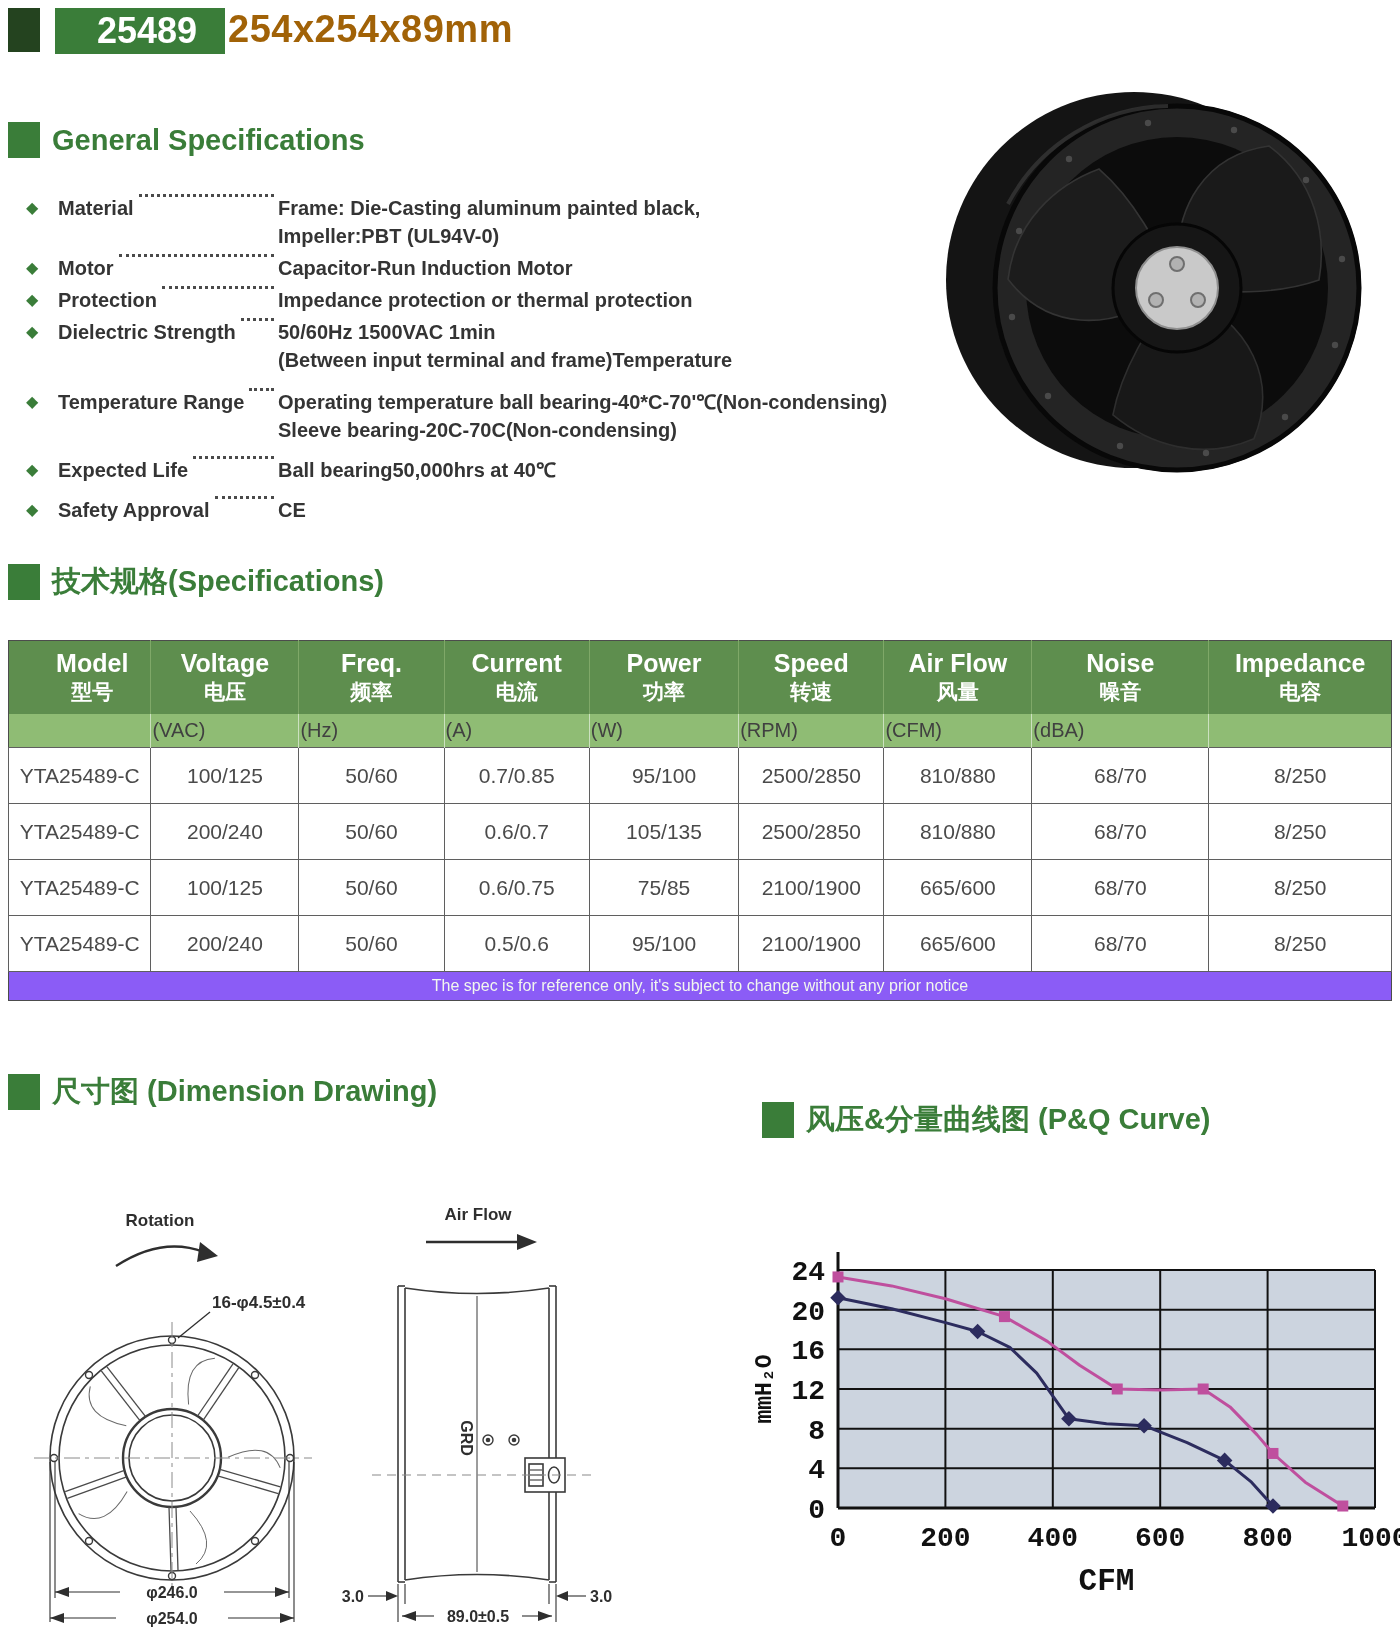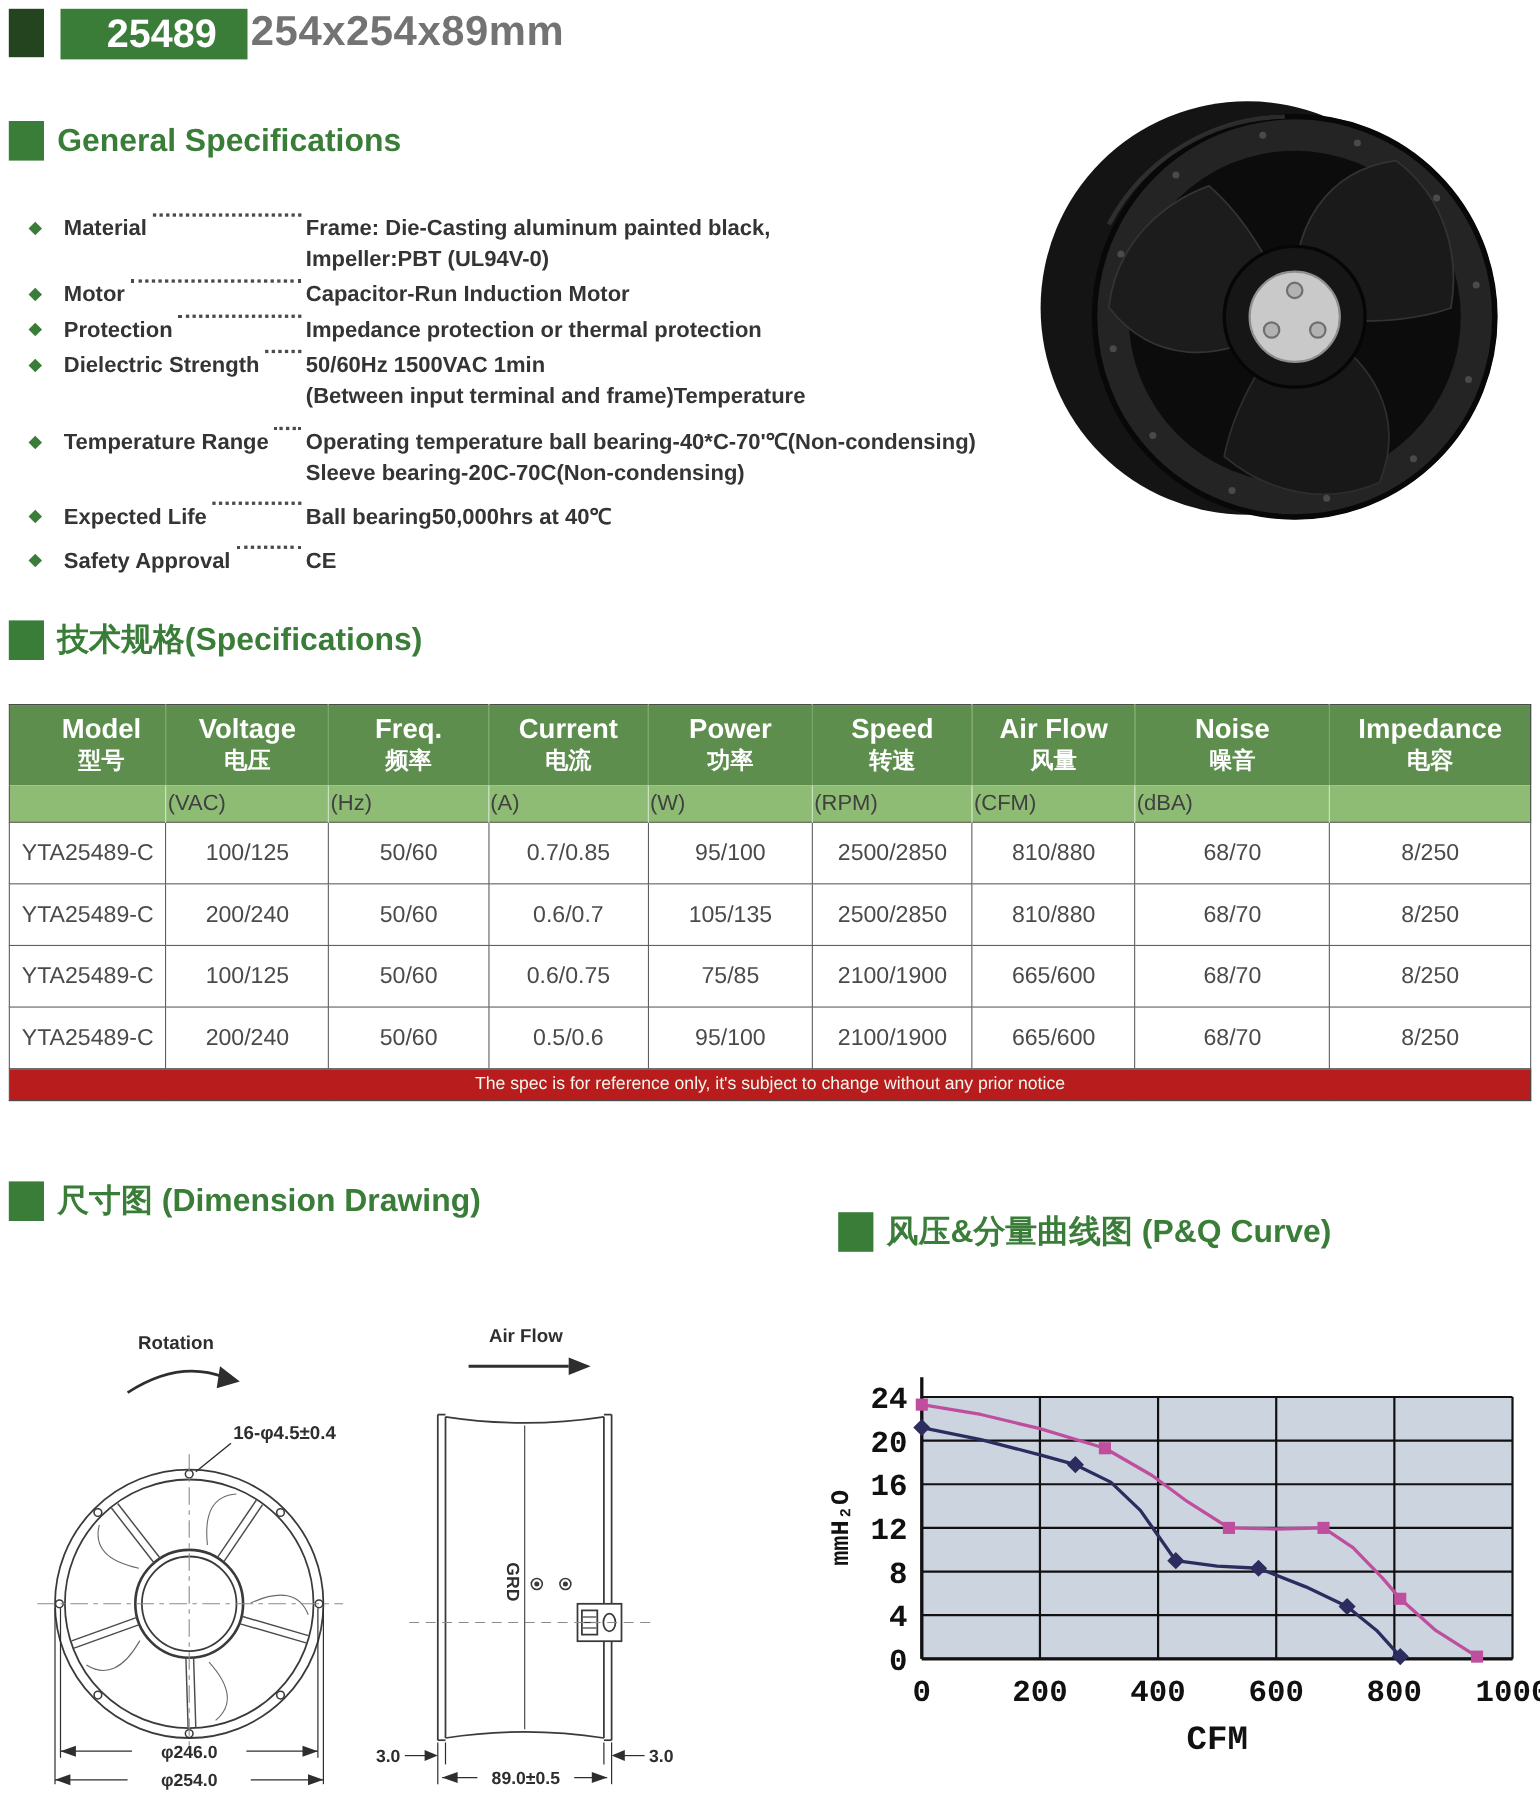--- a/index.html
+++ b/index.html
@@ -3,21 +3,21 @@
 <meta charset="utf-8">
 <style>
   html,body{margin:0;padding:0;background:#fff;}
   .page{position:relative;width:1400px;height:1630px;background:#fff;overflow:hidden;
         font-family:"Liberation Sans",sans-serif;color:#333;}
 
   
   .corner-sq{position:absolute;left:8px;top:8px;width:32px;height:44px;background:#24431f;}
   .model-badge{position:absolute;left:55px;top:8px;width:156px;height:46px;background:#3a7d39;
                color:#fff;font-size:36px;font-weight:bold;display:flex;align-items:center;justify-content:center;padding-left:14px;}
-  .size-title{position:absolute;left:228px;top:8px;font-size:38px;font-weight:bold;color:#737373;letter-spacing:.5px;}
+  .size-title{position:absolute;left:228px;top:8px;font-size:38px;font-weight:bold;color:#a16207;letter-spacing:.5px;}
 
   
   .section-h{position:absolute;display:flex;align-items:center;gap:12px;}
   .section-h .sq{width:32px;height:36px;background:#3a7d39;flex:0 0 auto;}
   .section-h .txt{font-size:29px;font-weight:bold;color:#3a7d39;white-space:nowrap;}
 
   
   .spec-list{position:absolute;left:26px;top:194px;width:900px;}
   .spec-item{margin-bottom:4px;}
   .spec-item:nth-child(4){margin-bottom:14px;}
@@ -39,21 +39,21 @@
   .spec-table thead th{background:#5e8e4e;color:#fff;font-weight:bold;text-align:center;
               border-left:1px solid #7fa868;padding:7px 0 8px;}
   .spec-table thead th:first-child{border-left:none;padding-left:25px;}
   .spec-table .h-en{font-size:25px;line-height:30px;}
   .spec-table .h-cn{font-size:21px;line-height:28px;}
   .spec-table .unit-row td{background:#8fbc74;color:#404040;font-size:20px;height:31px;
               border-left:1px solid rgba(255,255,255,.55);}
   .spec-table .unit-row td:first-child{border-left:none;}
   .spec-table tbody td{background:#fff;color:#4a4a4a;font-size:21px;text-align:center;height:53px;
               border:1px solid #5f5f5f;}
-  .spec-table tfoot td{background:#b91c1c;color:#f2f7ee;font-size:16px;text-align:center;height:26px;}
+  .spec-table tfoot td{background:#8b5cf6;color:#f2f7ee;font-size:16px;text-align:center;height:26px;}
 
   
   .dim-svg{position:absolute;left:20px;top:1190px;}
   .pq-chart{position:absolute;left:735px;top:1208px;}
 
   svg text{font-family:"Liberation Sans",sans-serif;fill:#2e2e2e;}
   svg .dim-txt{font-size:16px;font-weight:bold;}
   svg .dim-txt-lg{font-size:17px;font-weight:bold;}
   .pq-chart .tick{font-family:"Liberation Mono",monospace;font-weight:bold;font-size:28px;fill:#111;}
   .pq-chart .axis-y{font-family:"Liberation Mono",monospace;font-weight:bold;font-size:23px;fill:#111;}
@@ -61,21 +61,21 @@
 </style>
 </head>
 <body>
 
 <div class="page">
 
   <div class="corner-sq"></div>
   <div class="model-badge">25489</div>
   <div class="size-title">254x254x89mm</div>
 
-  <div class="section-h" style="left:8px;top:110px;">
+  <div class="section-h" style="left:8px;top:122px;">
     <div class="sq"></div>
     <div class="txt">General Specifications</div>
   </div>
 
   <div class="spec-list">
       <div class="spec-item">
         <div class="spec-row">
           <div class="spec-left">
             <span class="bullet">◆</span>
             <span class="spec-label">Material</span>

